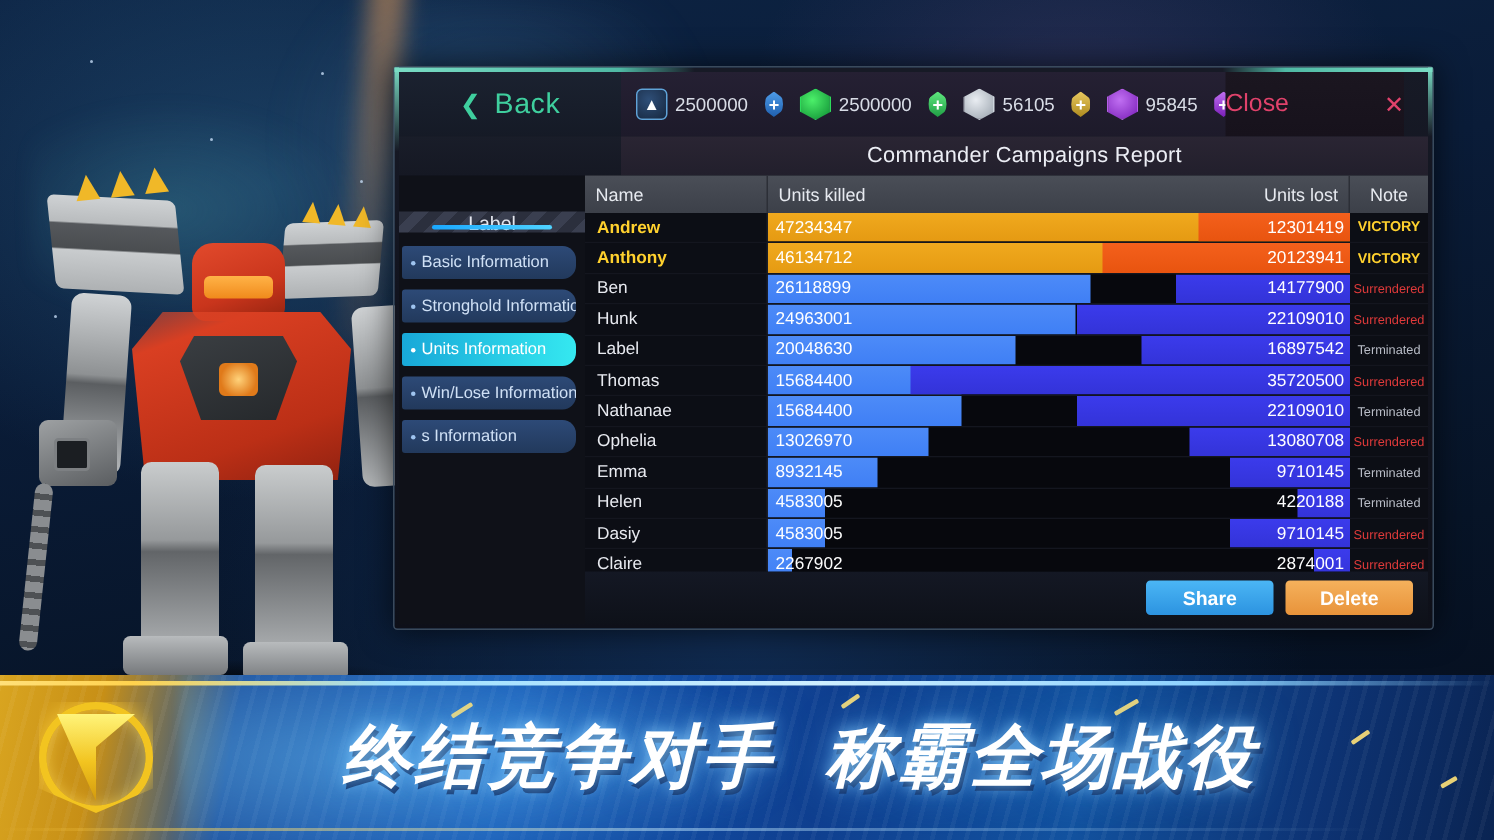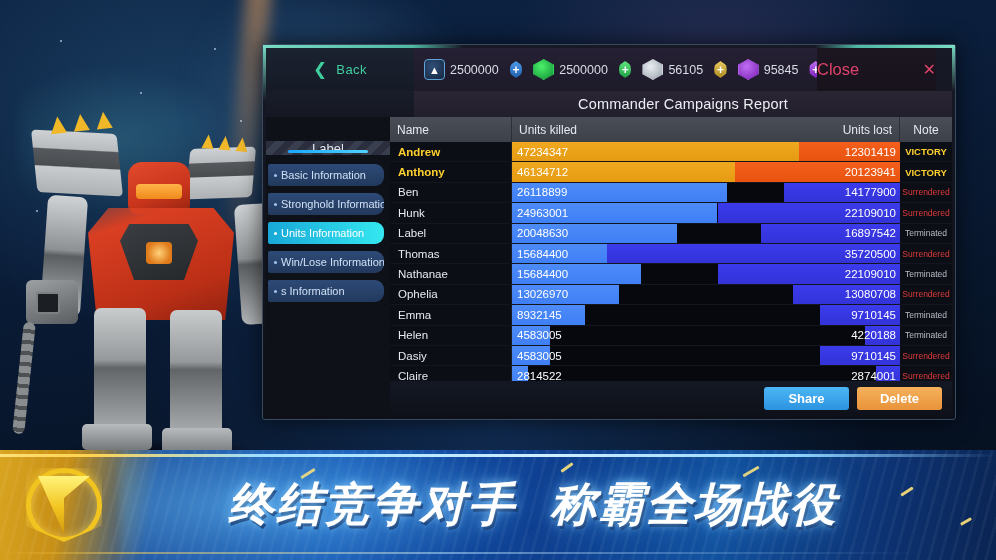--- a/index.html
+++ b/index.html
@@ -143,21 +143,21 @@
 
   
   .topbar { position: absolute; left: 0; top: 0; right: 0; height: 46px; }
   .back-tab {
     position: absolute; left: 3px; top: 3px; width: 148px; height: 43px;
     background: linear-gradient(180deg,#1b2230,#151a26);
     display: flex; align-items: center; justify-content: center; gap: 9px;
     cursor: pointer;
   }
   .back-chevron { color: #3fcf9e; font-size: 17px; line-height: 1; }
-  .back-label { color: #3fcf9e; font-size: 13px; letter-spacing: .4px; }
+  .back-label { color: #3fcf9e; font-size: 19px; letter-spacing: .4px; }
 
   .res-bar {
     position: absolute; left: 151px; top: 3px; right: 122px; height: 43px;
     background: linear-gradient(180deg,#252033,#1d1a2a);
     display: flex; align-items: center; padding: 0 6px; gap: 2px;
     overflow: hidden;
   }
   .res-item { display: flex; align-items: center; gap: 5px; padding: 0 4px; }
   .res-icon {
     width: 21px; height: 21px; border-radius: 4px;
@@ -642,21 +642,21 @@
                 </div>
               </div>
               <div class="td-note">
                 <span class="note-surrendered">Surrendered</span>
               </div>
             </div>
             <div class="trow">
               <div class="td-name">Claire</div>
               <div class="bars">
                 <div class="bar-k" style="width: 4%; background: linear-gradient(rgb(77, 139, 248), rgb(63, 127, 245));">
-                  <span class="bar-num">2814522</span>
+                  <span class="bar-num">2267902</span>
                 </div>
                 <div class="bar-l" style="width: 6.08456%; background: linear-gradient(rgb(59, 59, 236), rgb(51, 51, 216));">
                   <span class="bar-num">2874001</span>
                 </div>
               </div>
               <div class="td-note">
                 <span class="note-surrendered">Surrendered</span>
               </div>
             </div>
           </div>

